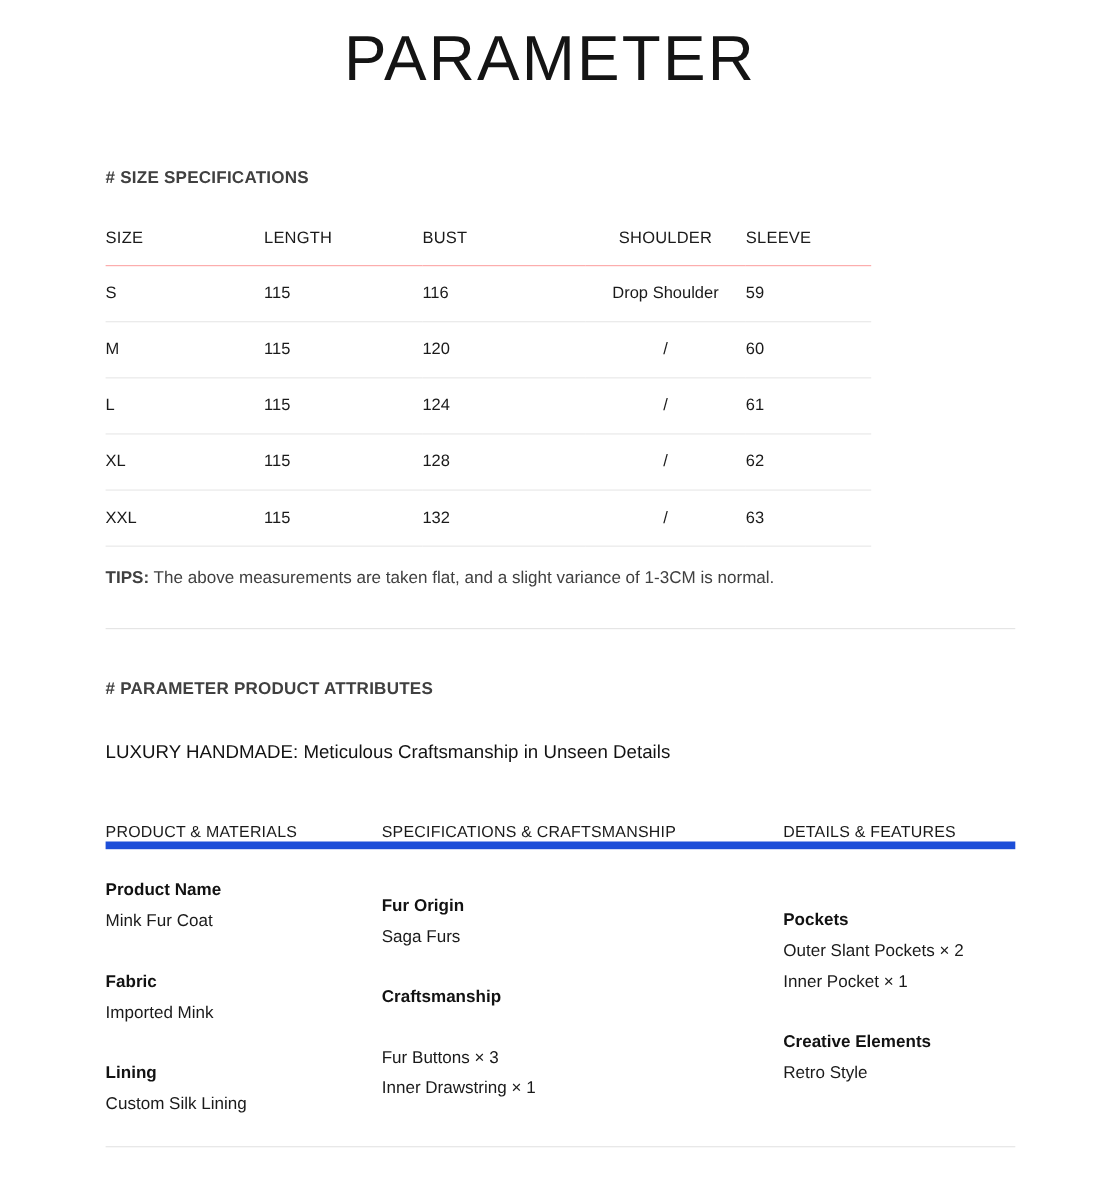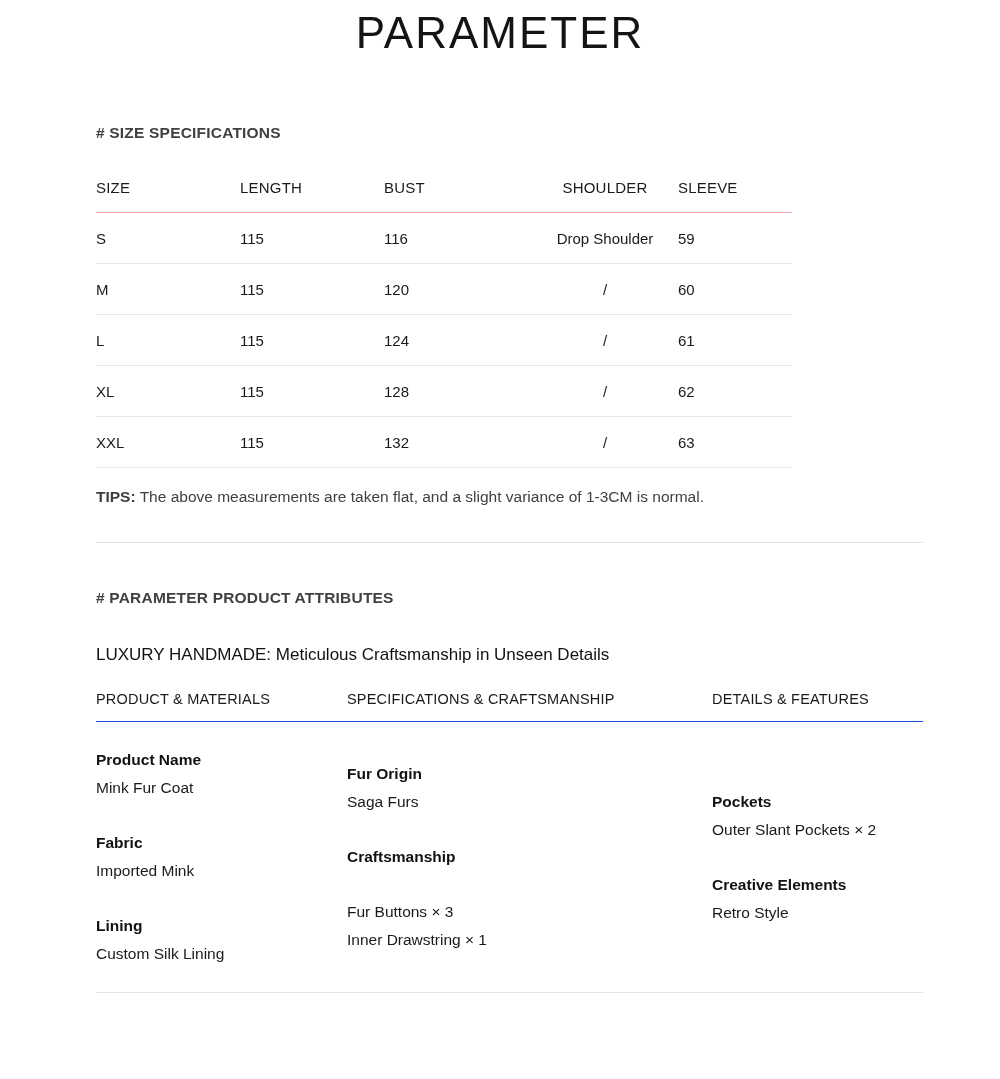--- a/index.html
+++ b/index.html
@@ -5,22 +5,22 @@
   * { margin: 0; padding: 0; box-sizing: border-box; }
   html, body {
     width: 1000px;
     height: 1079px;
     background: #ffffff;
     font-family: "Liberation Sans", sans-serif;
     color: #121212;
     overflow: hidden;
   }
   .page-title {
-    padding-top: 10px;
-    font-size: 44px;
+    padding-top: 24px;
+    font-size: 58px;
     font-weight: 400;
     letter-spacing: 2px;
     line-height: 1.05;
     text-align: center;
     color: #141414;
   }
   .content {
     width: 827px;
     margin-left: 96px;
   }
@@ -79,24 +79,23 @@
   .attributes-heading { margin-top: 46px; }
   .luxury-heading {
     margin-top: 38px;
     font-size: 17px;
     font-weight: 400;
     color: #121212;
   }
 
   
   .attr-header-row {
-    margin-top: 26px;
+    margin-top: 55px;
     display: flex;
-    border-bottom: 1px solid #1d4ed8;
-    padding-bottom: 14px;
+    border-bottom: 7px solid #1d4ed8;
   }
   .attr-col-header {
     font-size: 14.5px;
     font-weight: 400;
     letter-spacing: 0.2px;
     color: #1a1a1a;
   }
   .attr-body-row {
     display: flex;
     align-items: center;
@@ -219,20 +218,21 @@
         </div>
         <div class="attr-group">
           <div class="attr-value">Fur Buttons × 3</div>
           <div class="attr-value">Inner Drawstring × 1</div>
         </div>
       </div>
       <div class="attr-col col-2">
         <div class="attr-group">
           <div class="attr-label">Pockets</div>
           <div class="attr-value">Outer Slant Pockets × 2</div>
+          <div class="attr-value">Inner Pocket × 1</div>
         </div>
         <div class="attr-group">
           <div class="attr-label">Creative Elements</div>
           <div class="attr-value">Retro Style</div>
         </div>
       </div>
     </div>
 
 </div>
 

